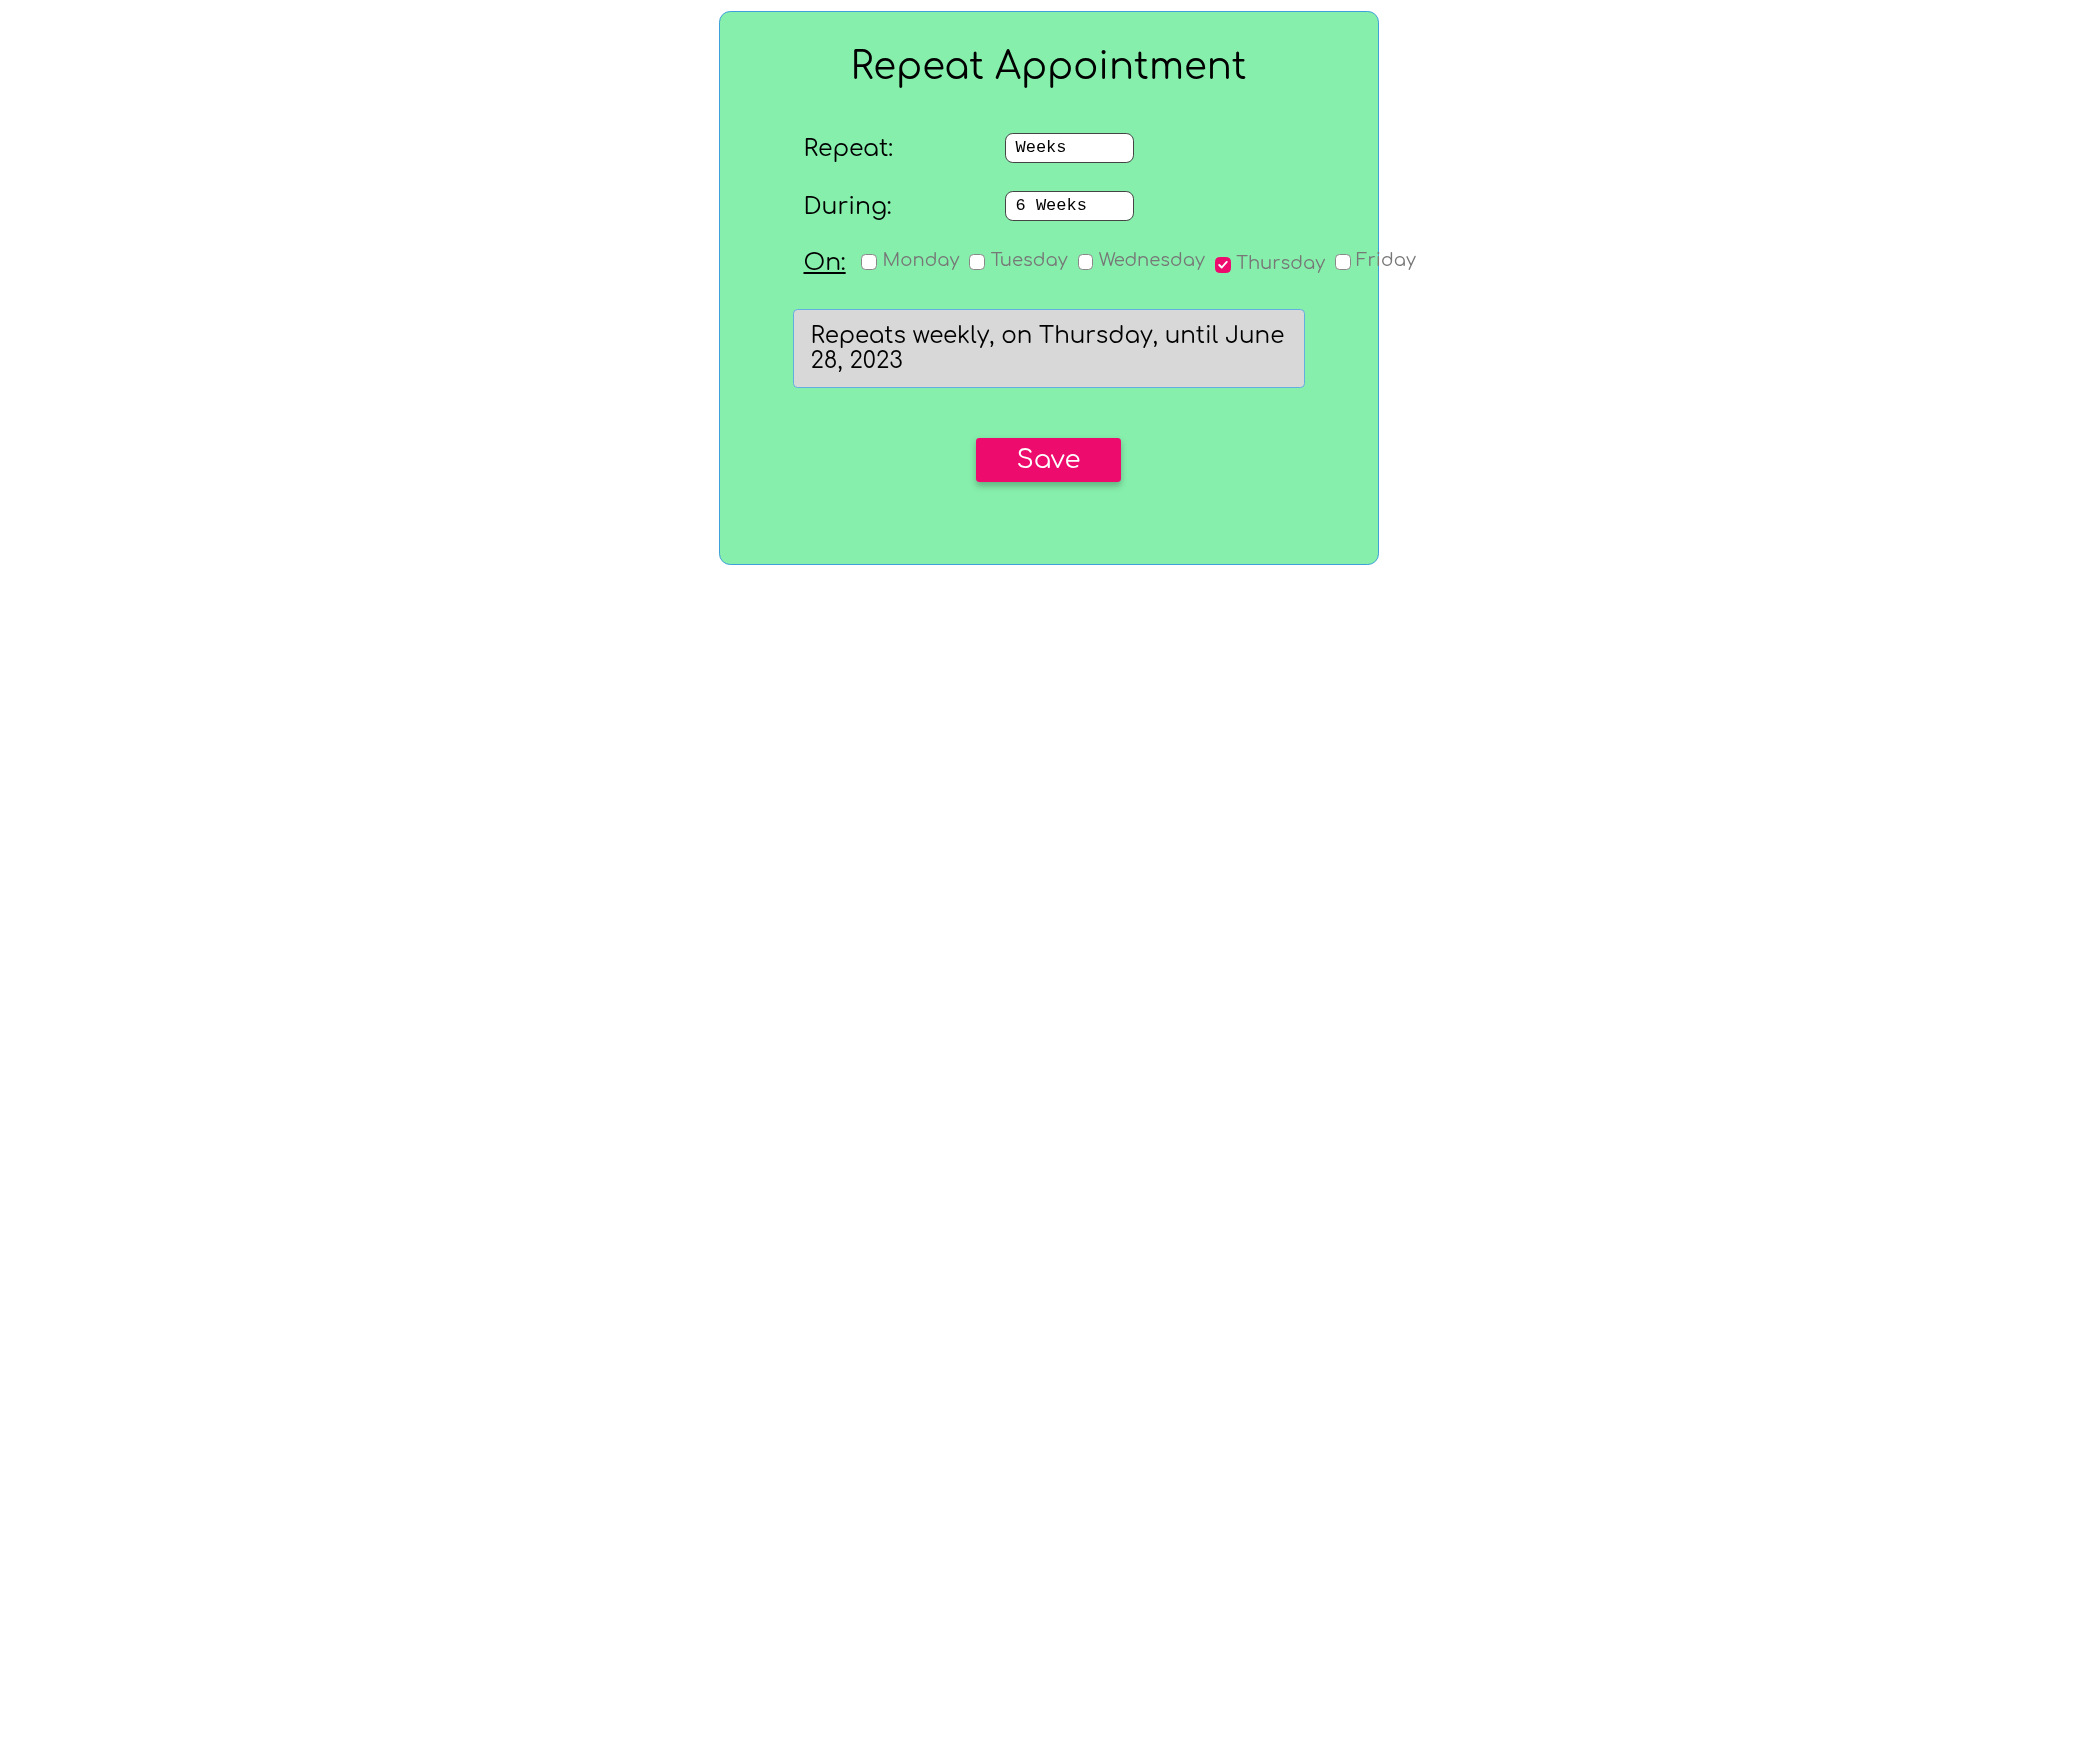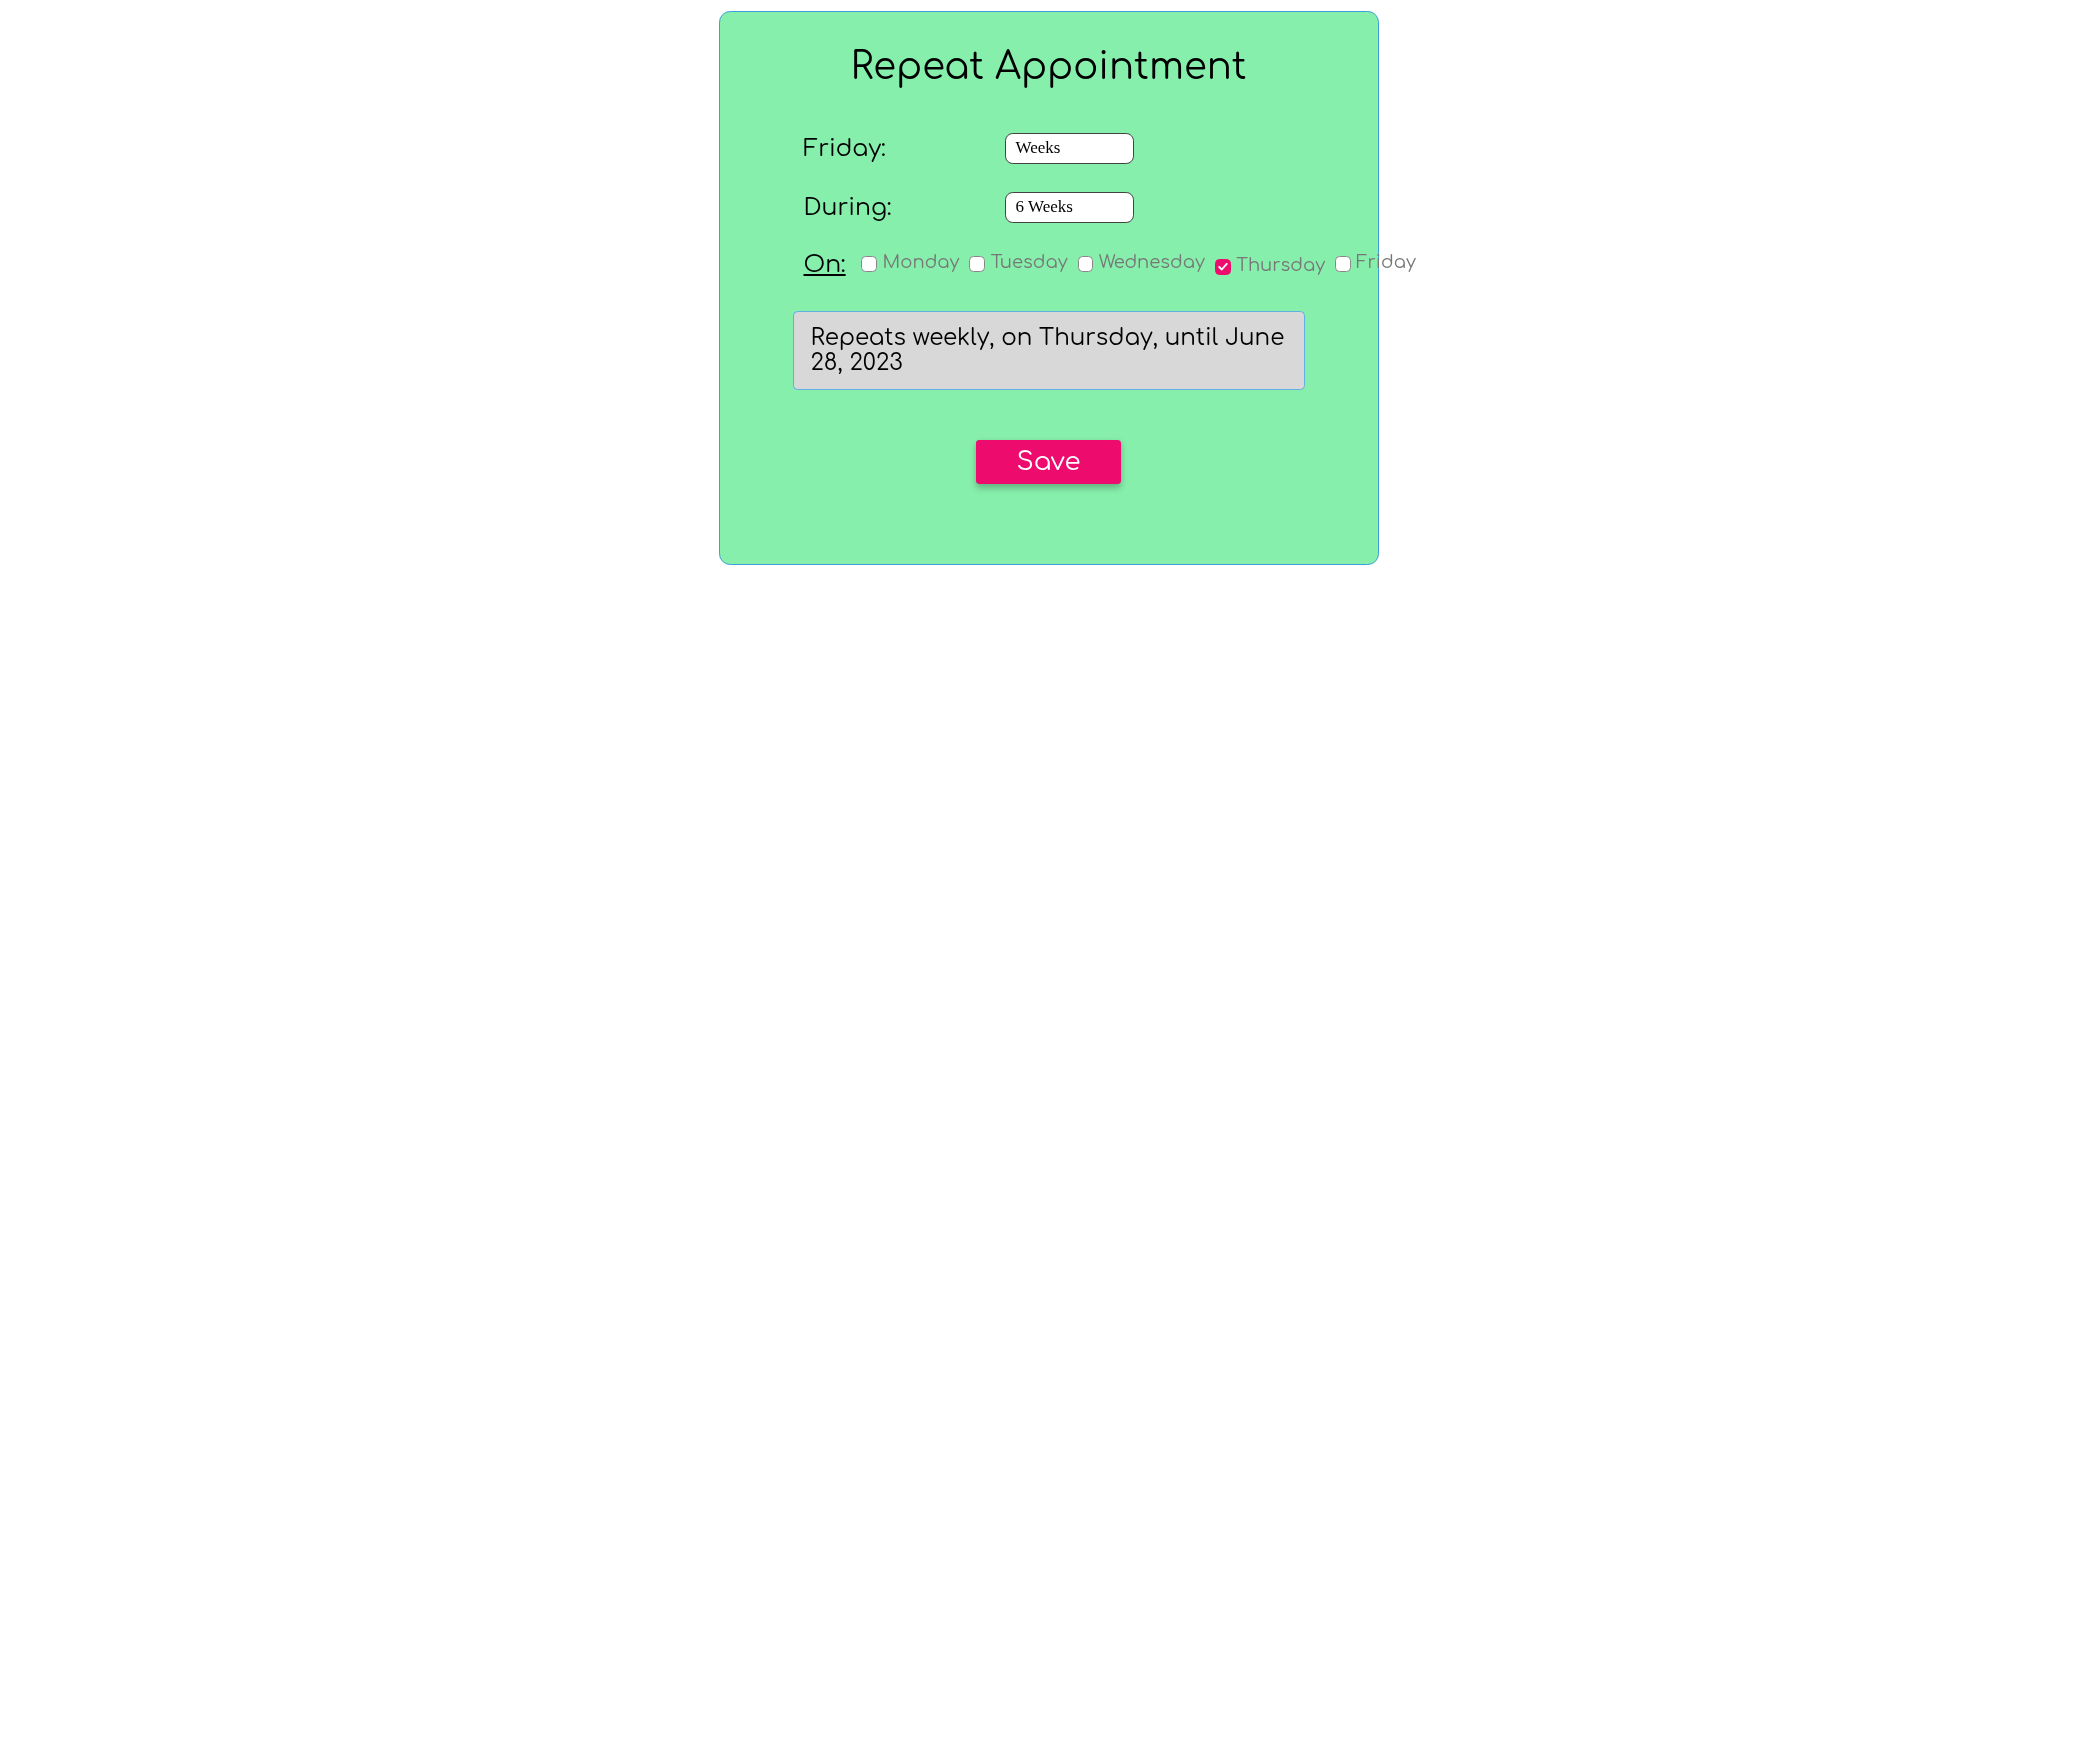--- a/index.html
+++ b/index.html
@@ -47,21 +47,21 @@
     font-weight: 400;
   }
   .select-box {
     border: 0.8px solid #444;
     border-radius: 7.8px;
     padding: 4.5px 10px;
     font-size: 17px;
     color: #000;
     background: #fff;
     width: 129px;
-    font-family: Liberation Serif, serif;
+    font-family: Liberation Mono, monospace;
     text-align: left;
     cursor: pointer;
   }
   .days-row {
     display: flex;
     align-items: baseline;
     padding-left: 56px;
     margin-bottom: 34px;
     flex-wrap: nowrap;
   }
@@ -133,21 +133,21 @@
 </head>
 <body>
 
 <div class="dialog">
 
   <h1 class="dialog-title">Repeat Appointment</h1>
 
   <div class="form-rows">
 
     <div class="form-row">
-      <div class="row-label">Friday:</div>
+      <div class="row-label">Repeat:</div>
       <button type="button" class="select-box">Weeks</button>
     </div>
 
     <div class="form-row">
       <div class="row-label">During:</div>
       <button type="button" class="select-box">6 Weeks</button>
     </div>
 
   </div>
 

